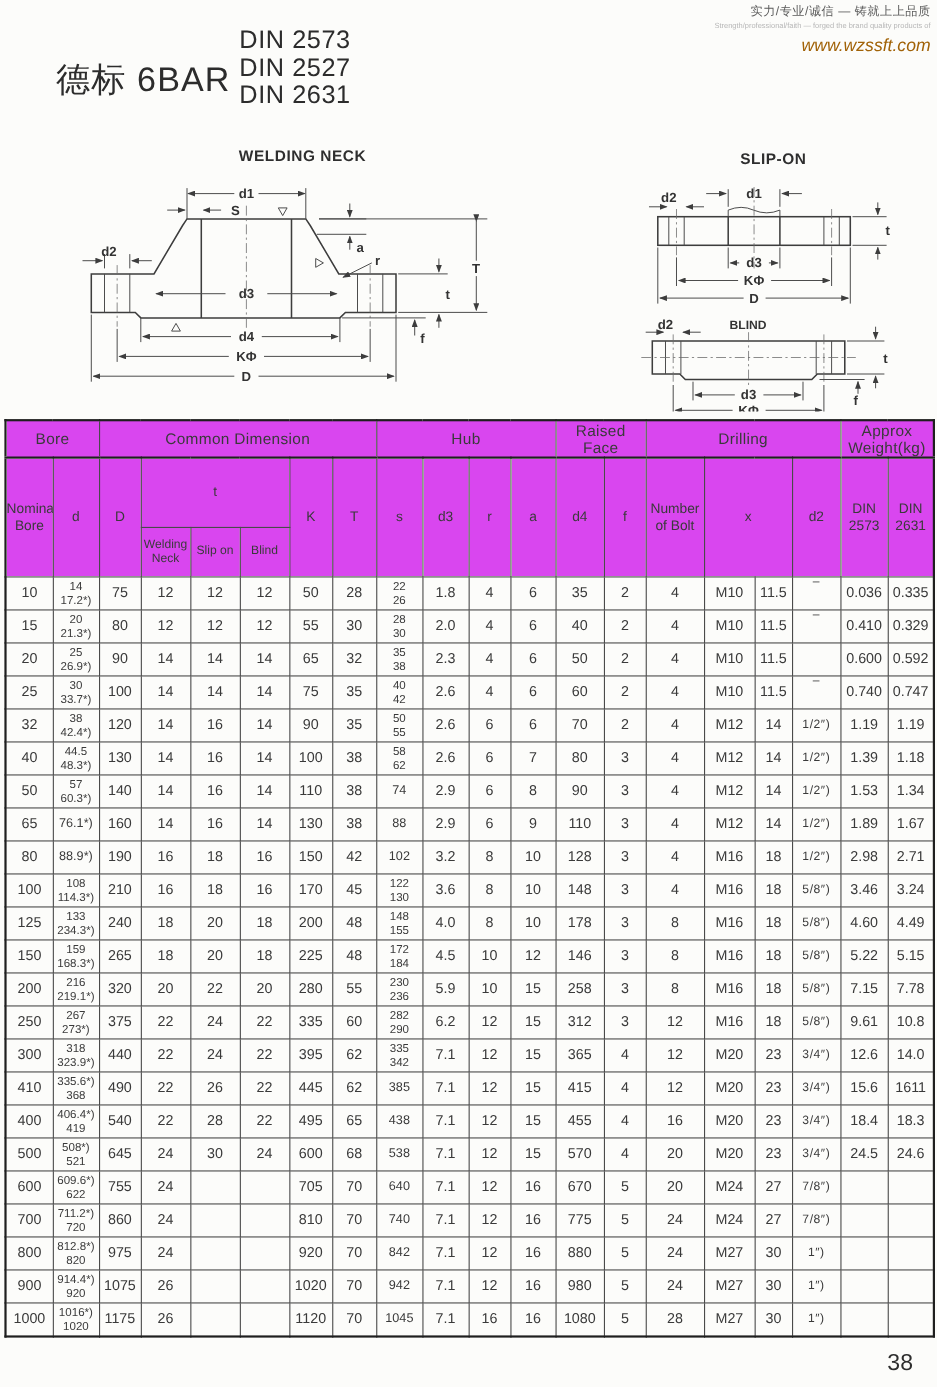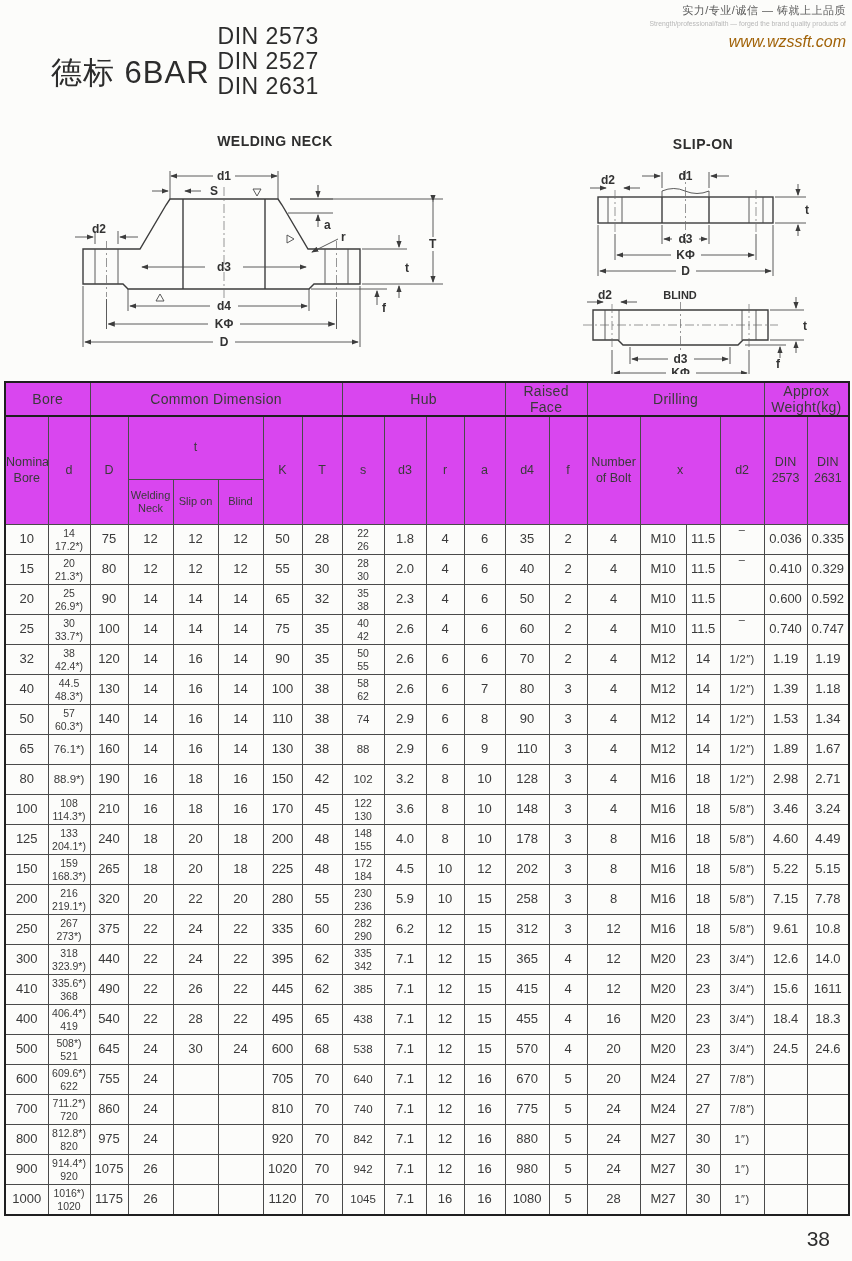--- a/index.html
+++ b/index.html
@@ -574,21 +574,21 @@
         <td>M16</td>
         <td>18</td>
         <td class="d2col">5/8″)</td>
         <td>3.46</td>
         <td>3.24</td>
       </tr>
       <tr>
         <td>125</td>
         <td class="twoline">
           <div>133</div>
-          <div>204.1*)</div>
+          <div>234.3*)</div>
         </td>
         <td>240</td>
         <td>18</td>
         <td>20</td>
         <td>18</td>
         <td>200</td>
         <td>48</td>
         <td class="twoline">
           <div>148</div>
           <div>155</div>
@@ -617,21 +617,21 @@
         <td>18</td>
         <td>225</td>
         <td>48</td>
         <td class="twoline">
           <div>172</div>
           <div>184</div>
         </td>
         <td>4.5</td>
         <td>10</td>
         <td>12</td>
-        <td>202</td>
+        <td>146</td>
         <td>3</td>
         <td>8</td>
         <td>M16</td>
         <td>18</td>
         <td class="d2col">5/8″)</td>
         <td>5.22</td>
         <td>5.15</td>
       </tr>
       <tr>
         <td>200</td>

